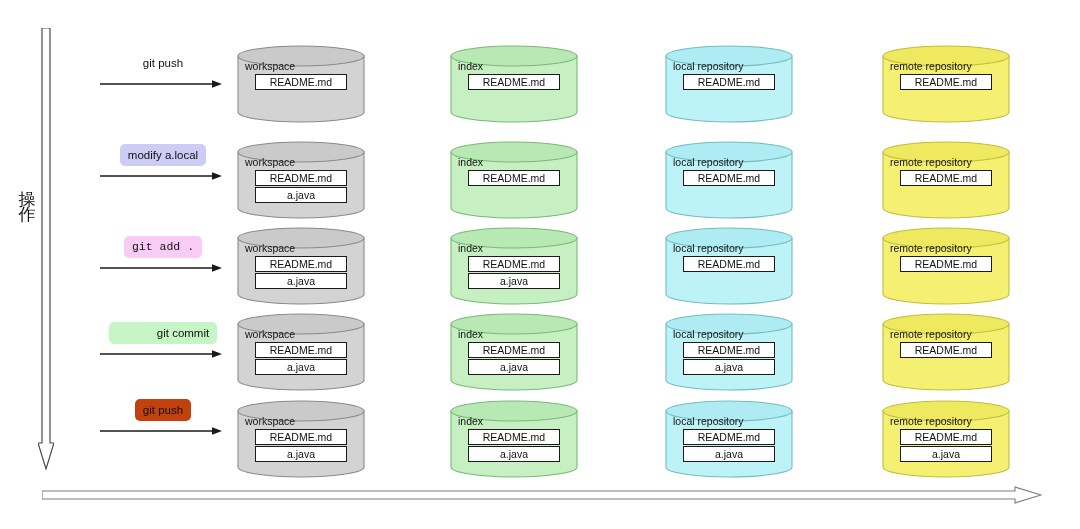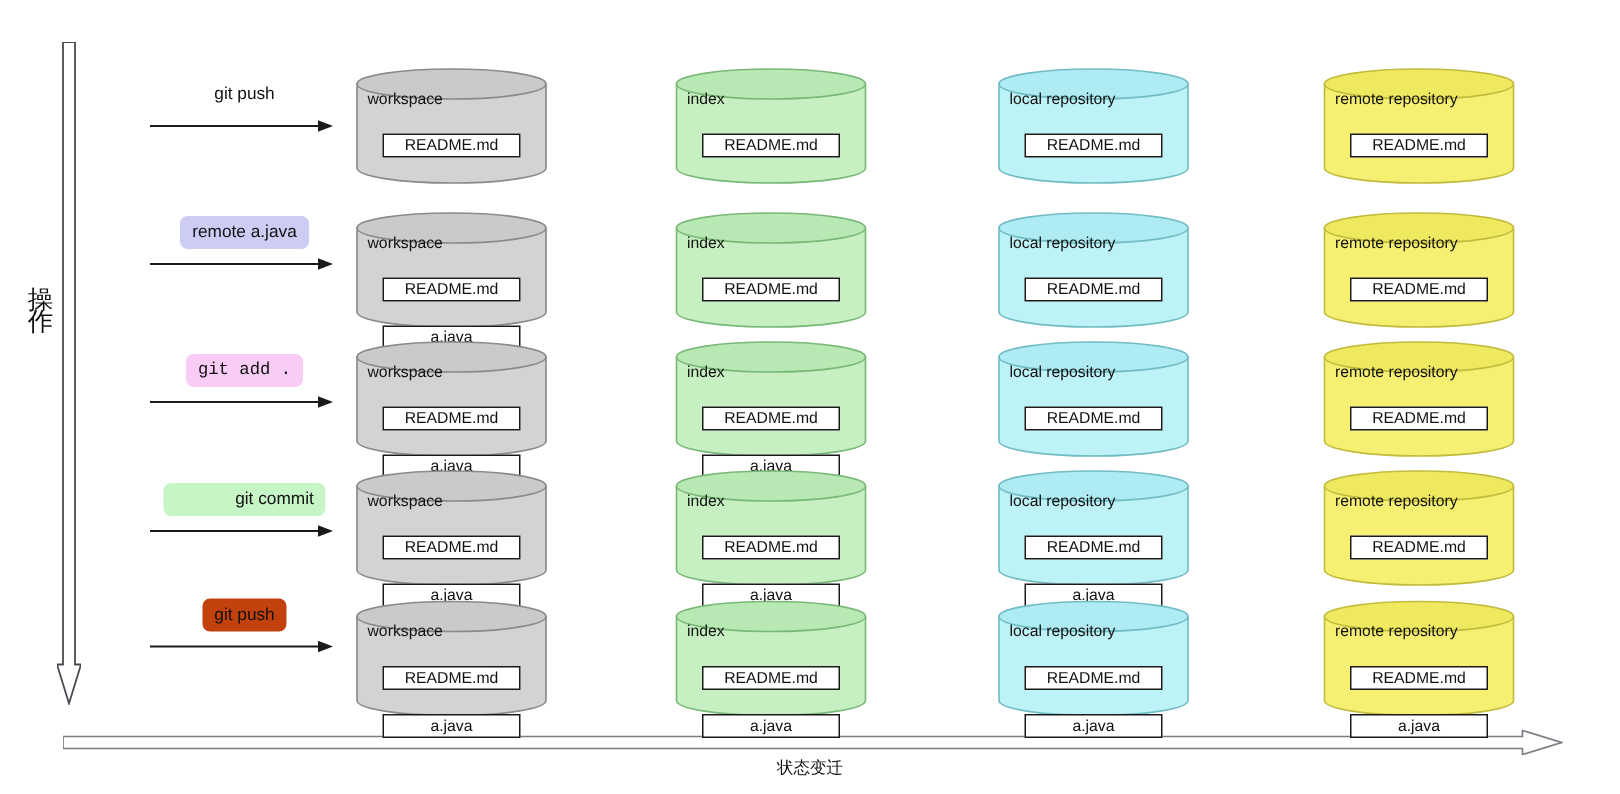--- a/index.html
+++ b/index.html
@@ -110,21 +110,21 @@
     padding: 15px 6px 0 6px;
   }
   .cyl-title {
     font-size: 10.5px;
     line-height: 13px;
     color: #111;
     padding-left: 2px;
     white-space: nowrap;
   }
   .file-box {
-    margin: 16px auto 0 auto;
+    margin: 1px auto 0 auto;
     width: 92px;
     background: #ffffff;
     border: 1px solid #1a1a1a;
     font-size: 10.5px;
     line-height: 14px;
     text-align: center;
     color: #111;
     box-sizing: border-box;
   }
 </style>
@@ -138,21 +138,20 @@
       <path d="M4 0 L12 0 L12 415 L16 415 L8 441 L0 415 L4 415 Z" fill="#ffffff" stroke="#4a4a52" stroke-width="1.2" stroke-linejoin="miter"></path>
     </svg>
   </div>
   <div class="v-axis-label">操作</div>
 
   <div class="h-axis">
     <svg width="1000" height="18" viewBox="0 0 1000 18">
       <path d="M0 5 L973 5 L973 1 L999 9 L973 17 L973 13 L0 13 Z" fill="#ffffff" stroke="#7b7b84" stroke-width="1.1" stroke-linejoin="miter"></path>
     </svg>
   </div>
-  <div class="h-axis-label">状态变迁</div>
 
   <div id="rows-layer">
       <div class="op" style="top: 52px;">
         <span class="op-badge plain" style="background: transparent; color: rgb(17, 17, 17);">git push</span>
         <div class="op-arrow">
           <svg width="126" height="12" viewBox="0 0 126 12">
             <line x1="0" y1="6" x2="112" y2="6" stroke="#1a1a1a" stroke-width="1.3"></line>
             <path d="M112 2.2 L122 6 L112 9.8 Z" fill="#1a1a1a"></path>
           </svg>
         </div>
@@ -191,21 +190,21 @@
         <svg class="cyl-svg" viewBox="0 0 128 78">
           <path d="M1 11 L1 67 A63 10 0 0 0 127 67 L127 11 Z" fill="#f5ef72" stroke="#c2bc3e" stroke-width="1.1"></path>
           <ellipse cx="64" cy="11" rx="63" ry="10" fill="#efe95f" stroke="#c2bc3e" stroke-width="1.1"></ellipse>
         </svg>
         <div class="cyl-body">
           <div class="cyl-title">remote repository</div>
           <div class="file-box">README.md</div>
         </div>
       </div>
       <div class="op" style="top: 144px;">
-        <span class="op-badge" style="background: rgb(204, 204, 245); color: rgb(17, 17, 17);">remote a.java</span>
+        <span class="op-badge" style="background: rgb(204, 204, 245); color: rgb(17, 17, 17);">modify a.local</span>
         <div class="op-arrow">
           <svg width="126" height="12" viewBox="0 0 126 12">
             <line x1="0" y1="6" x2="112" y2="6" stroke="#1a1a1a" stroke-width="1.3"></line>
             <path d="M112 2.2 L122 6 L112 9.8 Z" fill="#1a1a1a"></path>
           </svg>
         </div>
       </div>
       <div class="cyl" style="left: 237px; top: 141px;">
         <svg class="cyl-svg" viewBox="0 0 128 78">
           <path d="M1 11 L1 67 A63 10 0 0 0 127 67 L127 11 Z" fill="#d3d3d3" stroke="#8a8a8a" stroke-width="1.1"></path>

